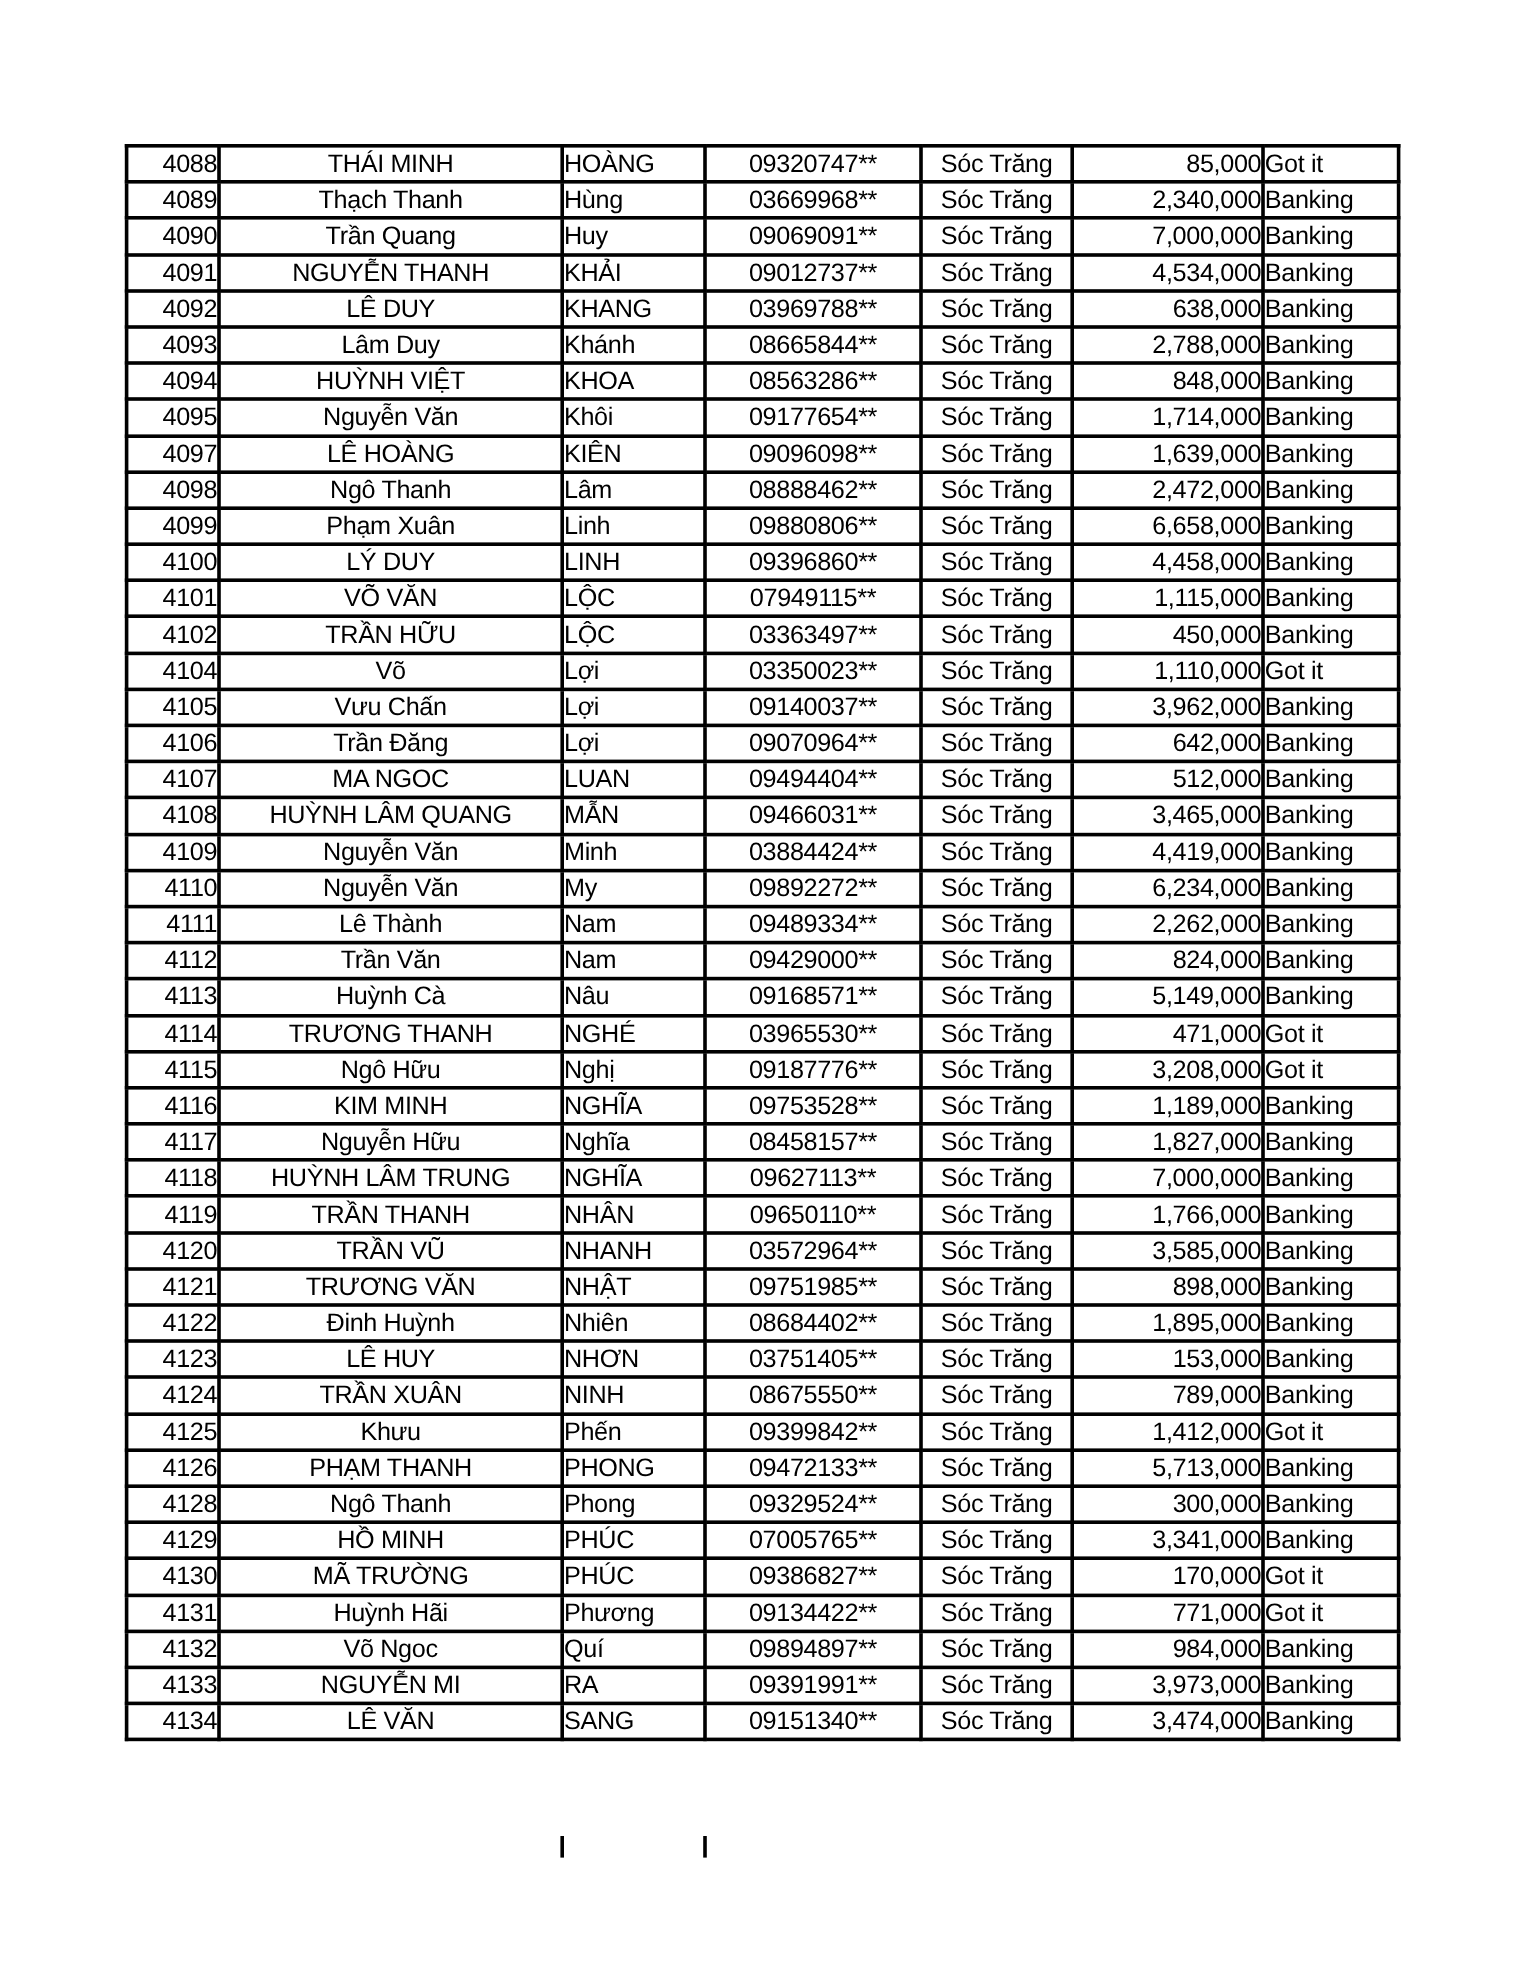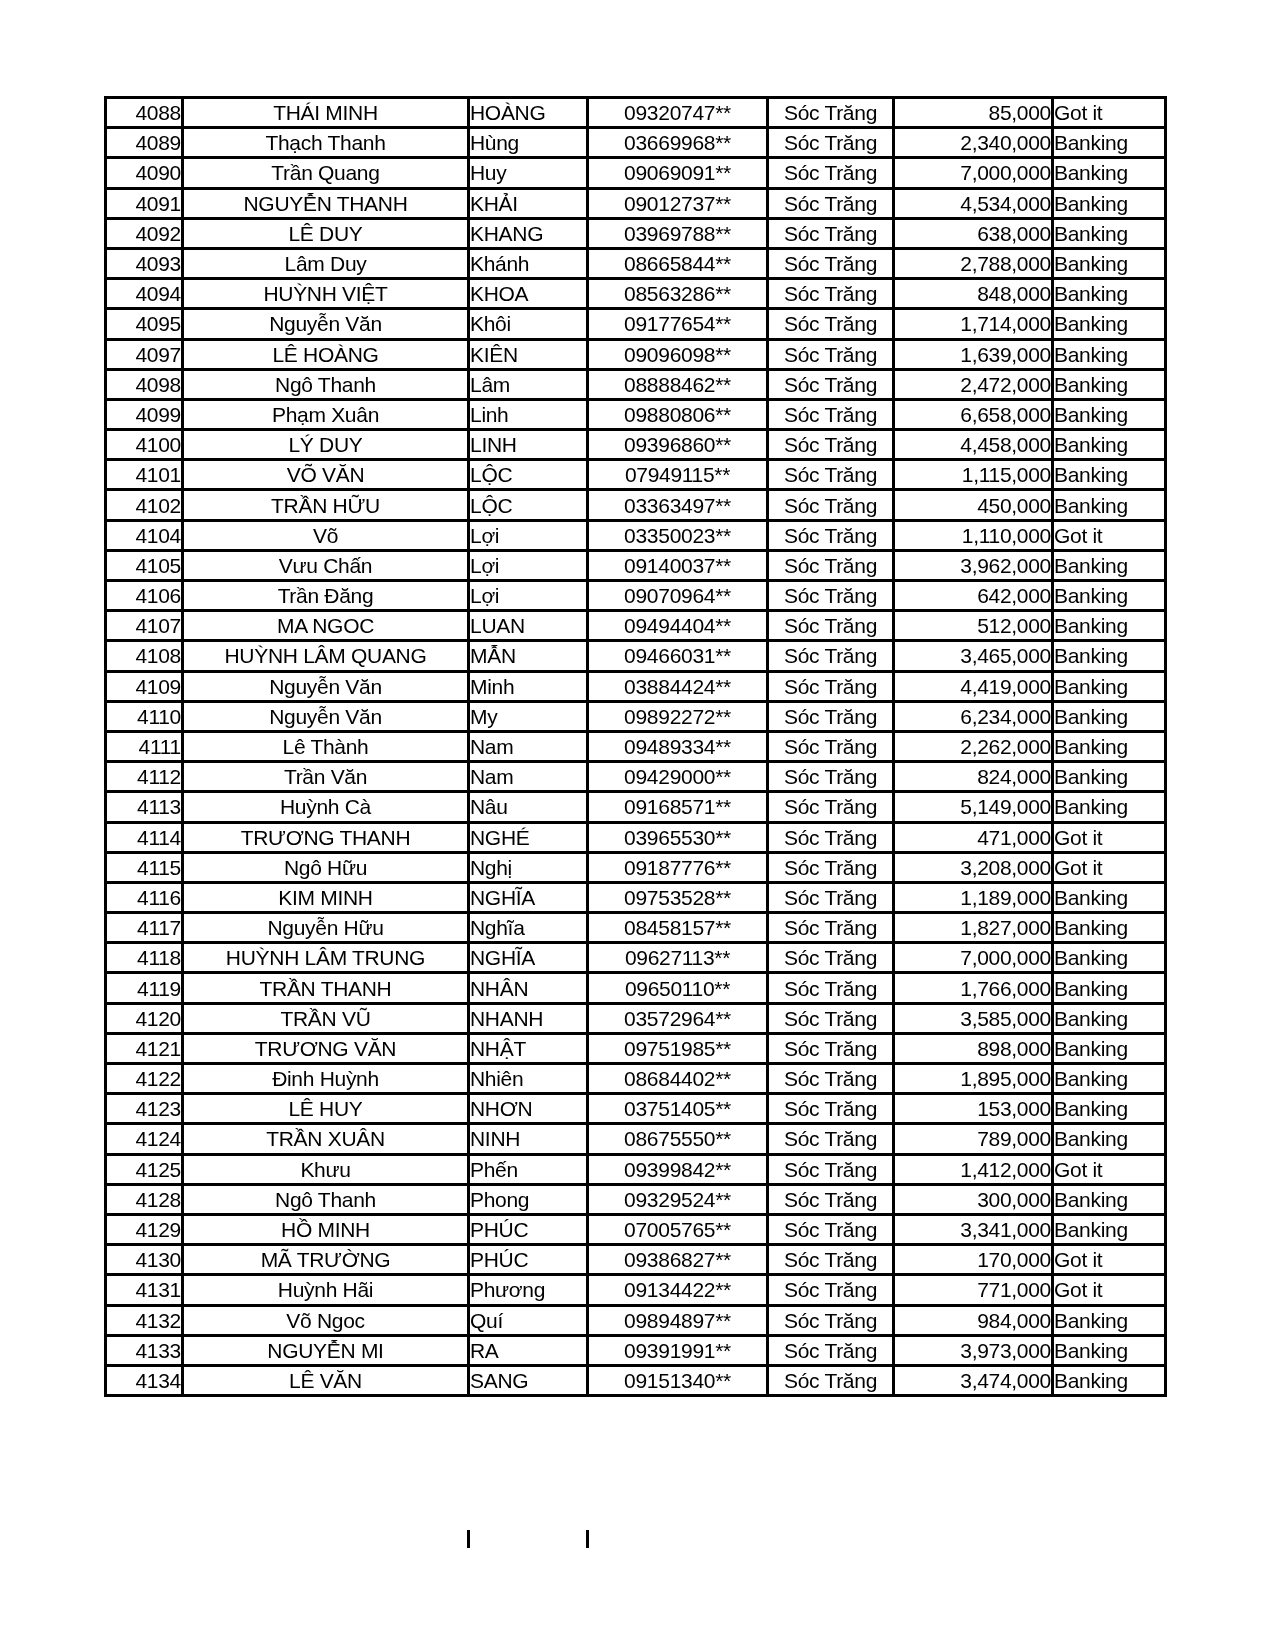--- a/index.html
+++ b/index.html
@@ -12,21 +12,21 @@
     width: 1275px;
     height: 1650px;
     background: #ffffff;
     font-family: "Liberation Sans", "DejaVu Sans", sans-serif;
     color: #000000;
     overflow: hidden;
   }
   table.roster {
     position: absolute;
     left: 104px;
-    top: 96px;
+    top: 120px;
     border-collapse: collapse;
     table-layout: fixed;
   }
   table.roster td {
     border: 3px solid #000000;
     height: 27.2px;
     padding: 0;
     font-size: 21px;
     line-height: 27px;
     white-space: nowrap;
@@ -383,20 +383,29 @@
         <tr>
           <td class="c-id">4125</td>
           <td class="c-first">Khưu</td>
           <td class="c-last">Phến</td>
           <td class="c-phone">09399842**</td>
           <td class="c-prov">Sóc Trăng</td>
           <td class="c-amt">1,412,000</td>
           <td class="c-status">Got it</td>
         </tr>
         <tr>
+          <td class="c-id">4126</td>
+          <td class="c-first">PHẠM THANH</td>
+          <td class="c-last">PHONG</td>
+          <td class="c-phone">09472133**</td>
+          <td class="c-prov">Sóc Trăng</td>
+          <td class="c-amt">5,713,000</td>
+          <td class="c-status">Banking</td>
+        </tr>
+        <tr>
           <td class="c-id">4128</td>
           <td class="c-first">Ngô Thanh</td>
           <td class="c-last">Phong</td>
           <td class="c-phone">09329524**</td>
           <td class="c-prov">Sóc Trăng</td>
           <td class="c-amt">300,000</td>
           <td class="c-status">Banking</td>
         </tr>
         <tr>
           <td class="c-id">4129</td>

